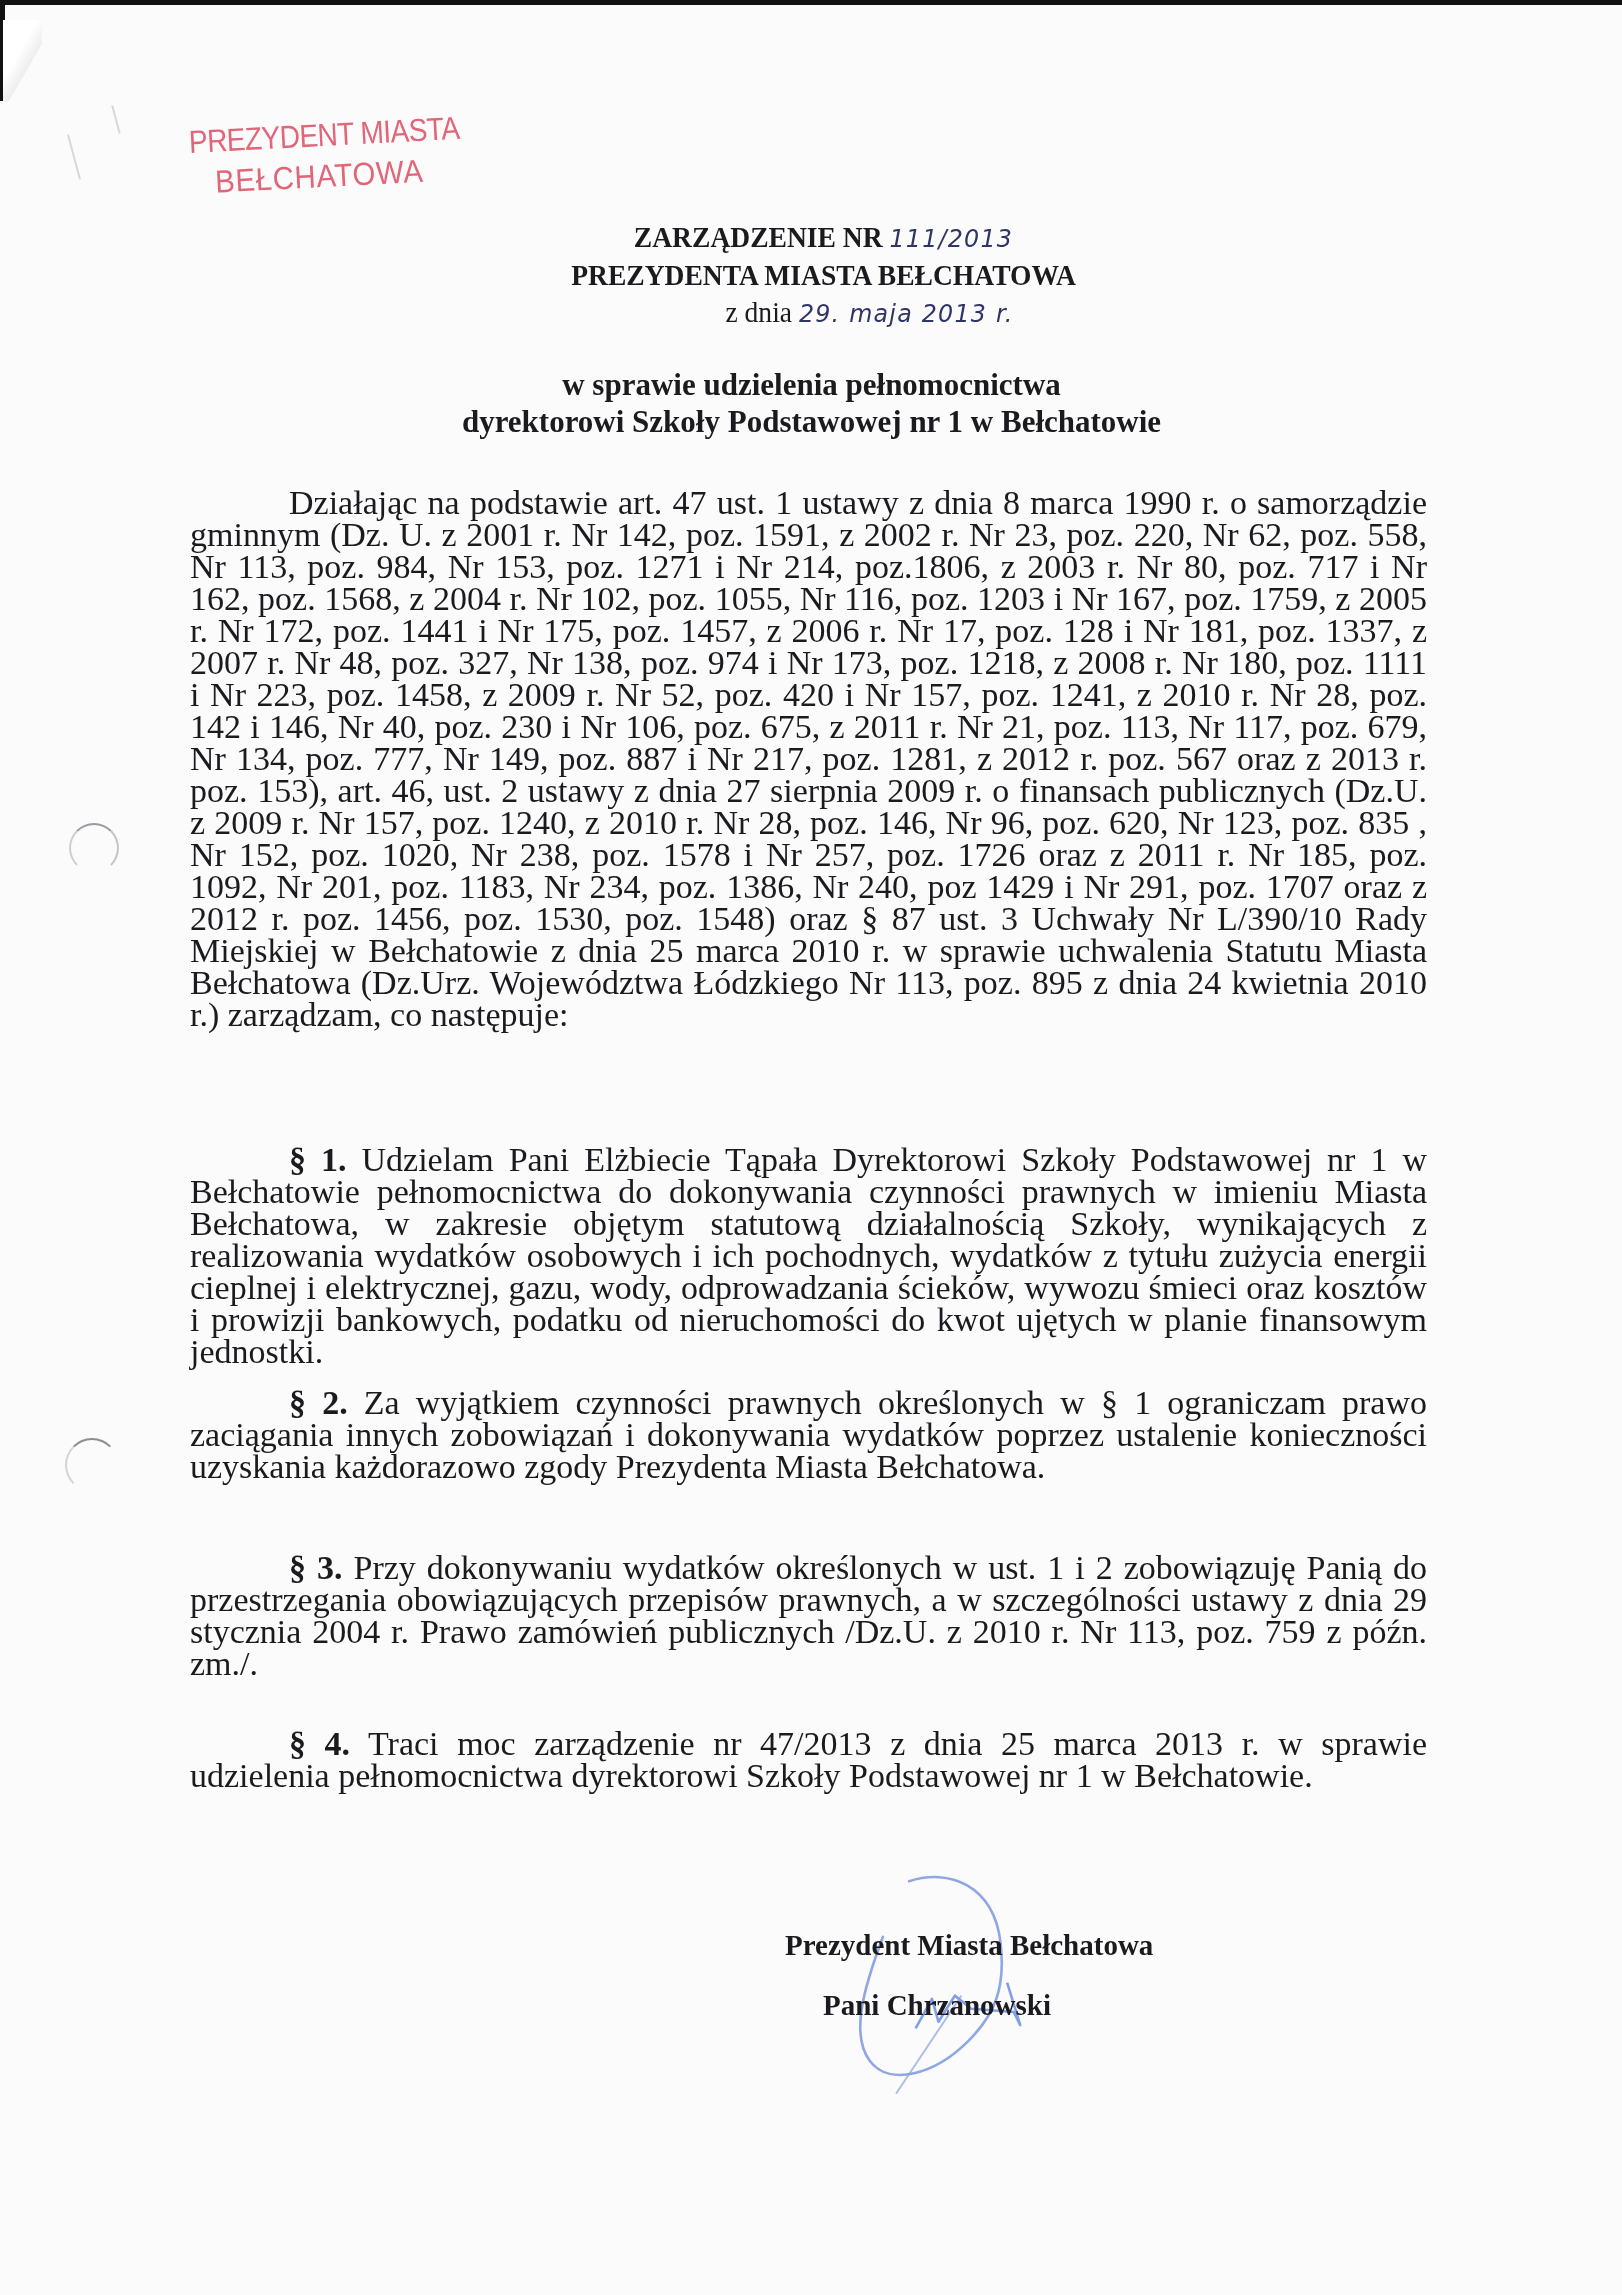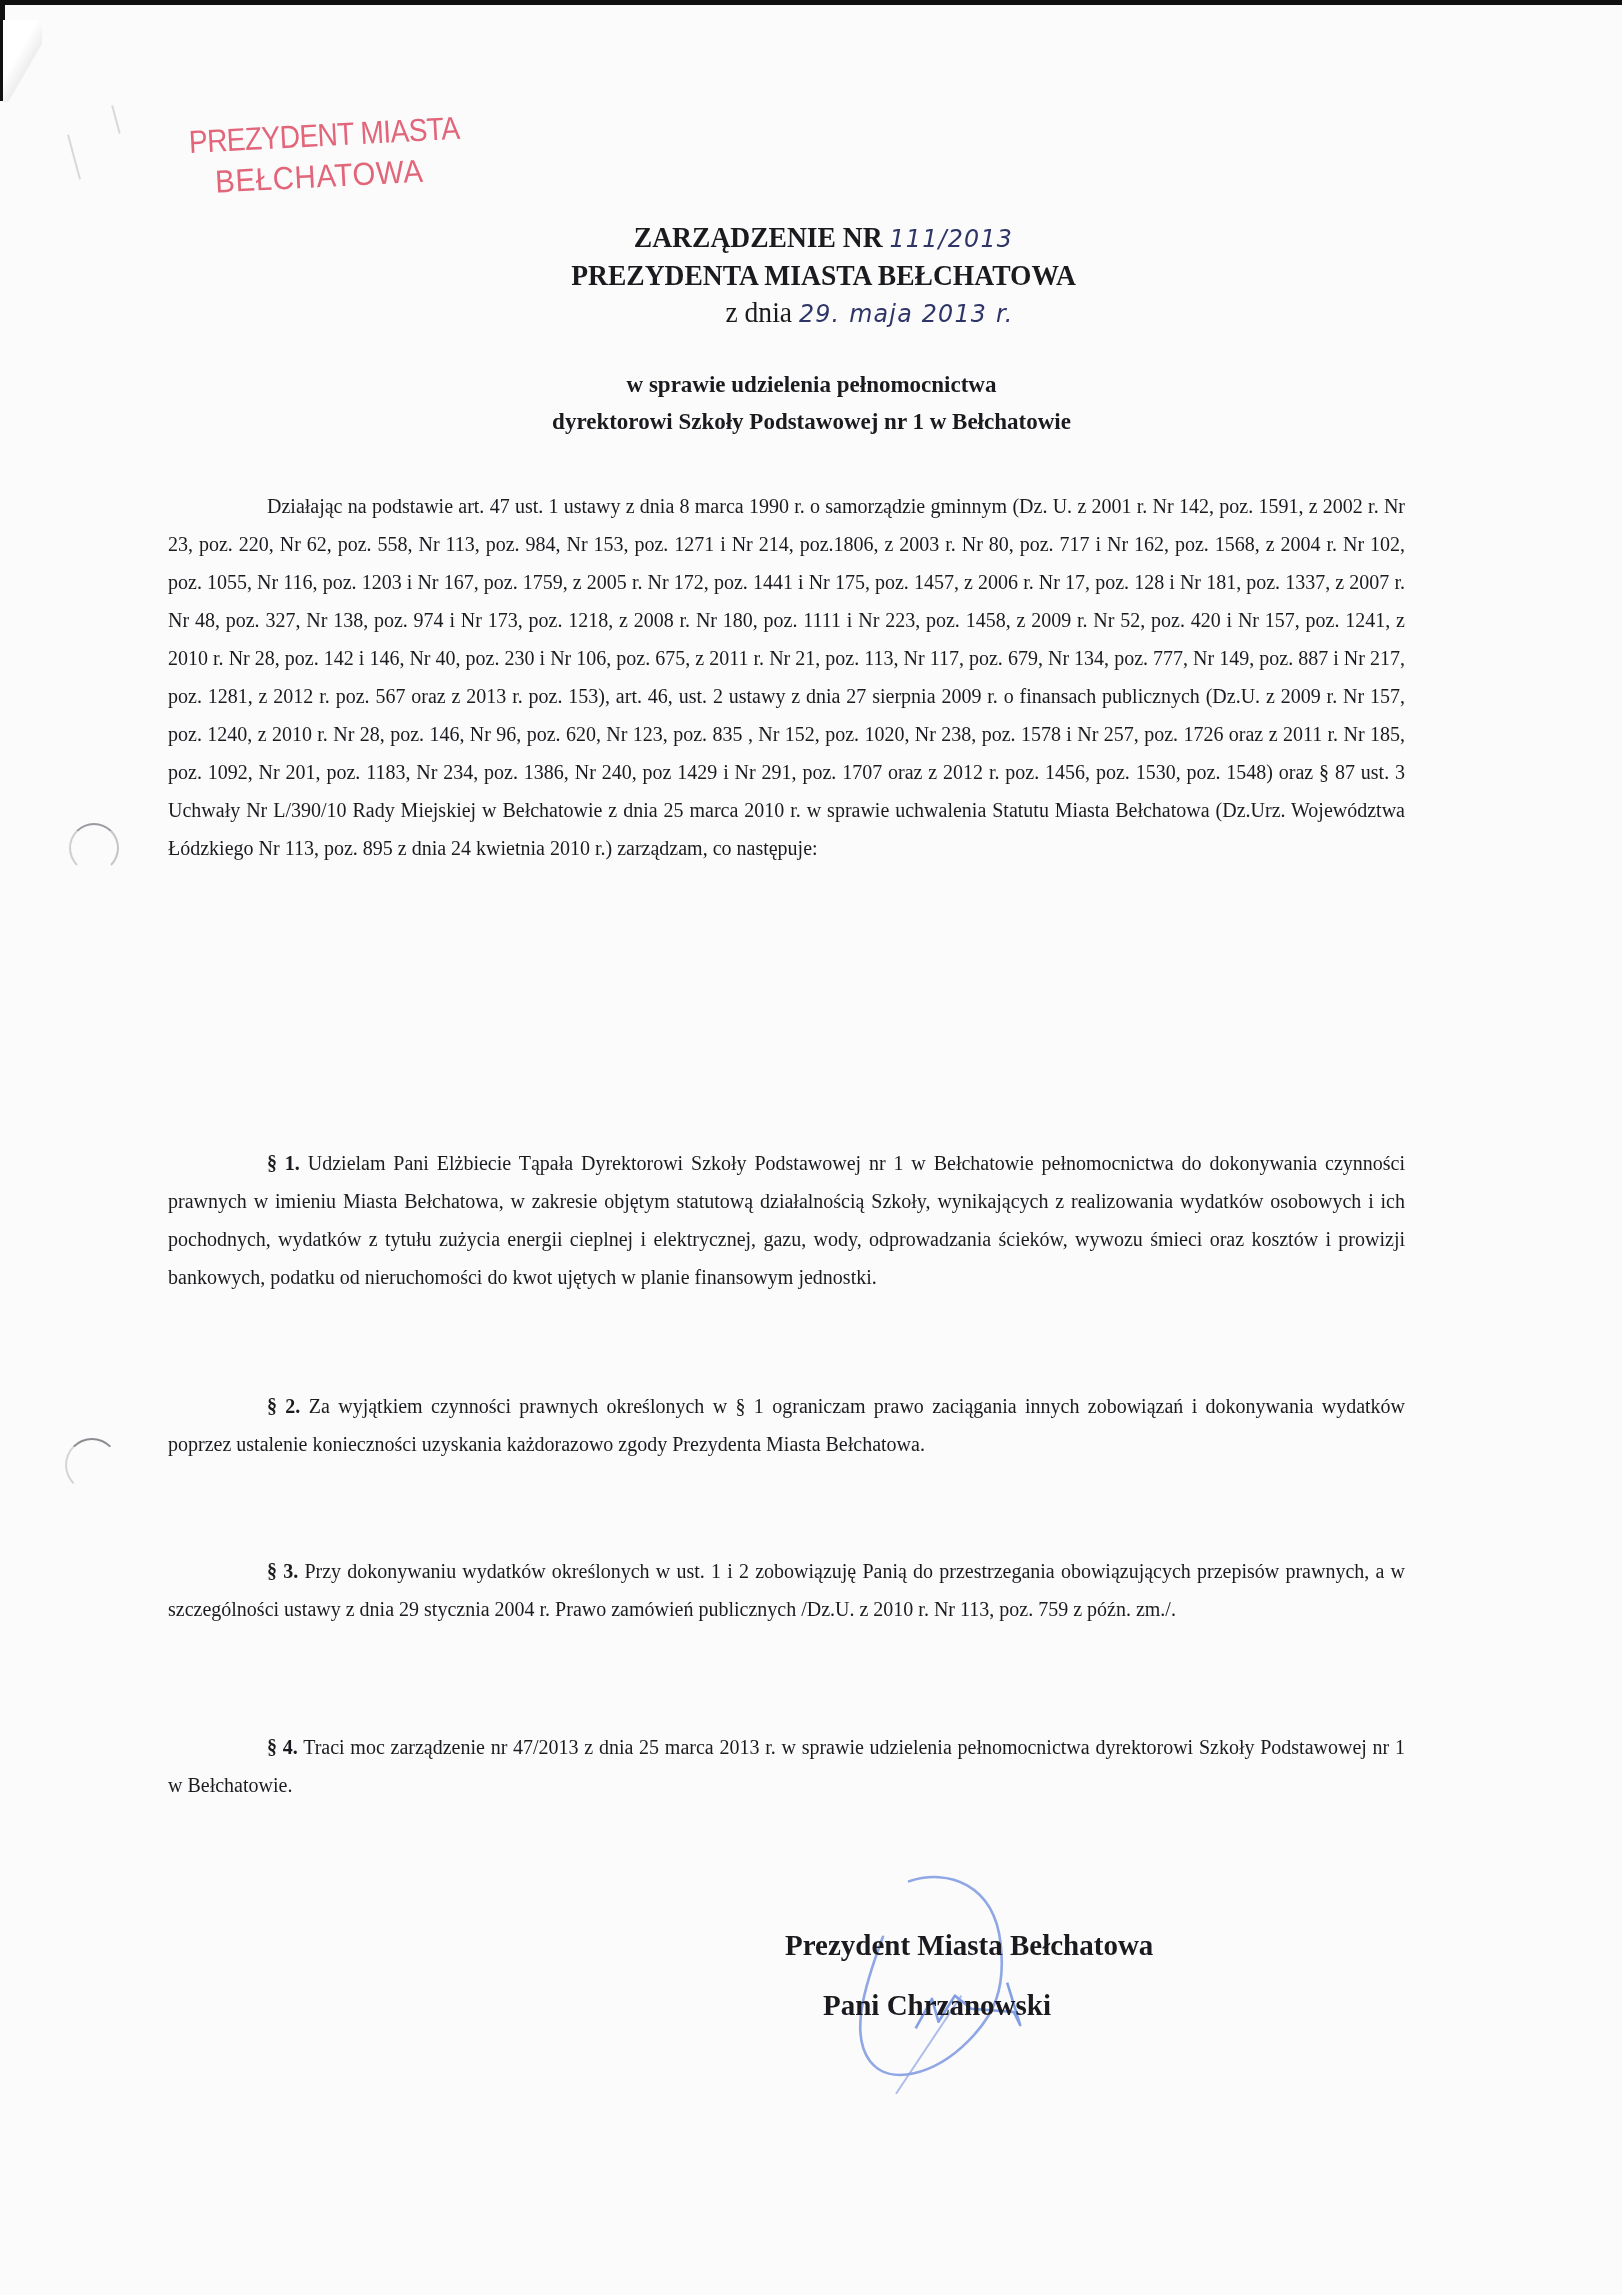--- a/index.html
+++ b/index.html
@@ -28,23 +28,23 @@
   }
   .stamp .l1 { font-size: 32px; letter-spacing: -0.7px; display: block; transform: scaleX(0.88); transform-origin: left; }
   .stamp .l2 { font-size: 32px; letter-spacing: 0.7px; display: block; margin-left: 23.6px; margin-top: 3.9px; transform: scaleX(0.92); transform-origin: left; }
 
   .header { position: absolute; left: 0; top: 219px; width: 1623px; text-align: center; font-weight: bold; margin-left: 12px; }
   .header .row { font-size: 29px; line-height: 37px; transform: scaleX(0.95); }
   .hand { font-family: "DejaVu Sans", sans-serif; font-weight: normal; color: #2f3567; font-style: italic; font-size: 25px; letter-spacing: 1.3px; }
   .header .row.date { font-weight: normal; margin-left: 92px; }
 
   .subject { position: absolute; left: 0; top: 366px; width: 1623px; text-align: center; font-weight: bold; }
-  .subject div { font-size: 23px; line-height: 37px; }
+  .subject div { font-size: 31px; line-height: 37px; }
 
-  .body { position: absolute; left: 168px; width: 1237px; font-size: 20px; line-height: 38px; text-align: justify; }
+  .body { position: absolute; left: 190px; width: 1237px; font-size: 34px; line-height: 32px; text-align: justify; }
   .body p { margin: 0; text-indent: 99px; }
   .preamble { top: 487px; }
   .par1 { top: 1144px; }
   .par2 { top: 1387px; }
   .par3 { top: 1552px; }
   .par4 { top: 1728px; }
   .sec { font-weight: bold; }
 
   .sig-block { position: absolute; left: 785px; top: 1917px; font-weight: bold; font-size: 29px; }
   .sig-title { position: absolute; left: 0; top: 12px; white-space: nowrap; }

